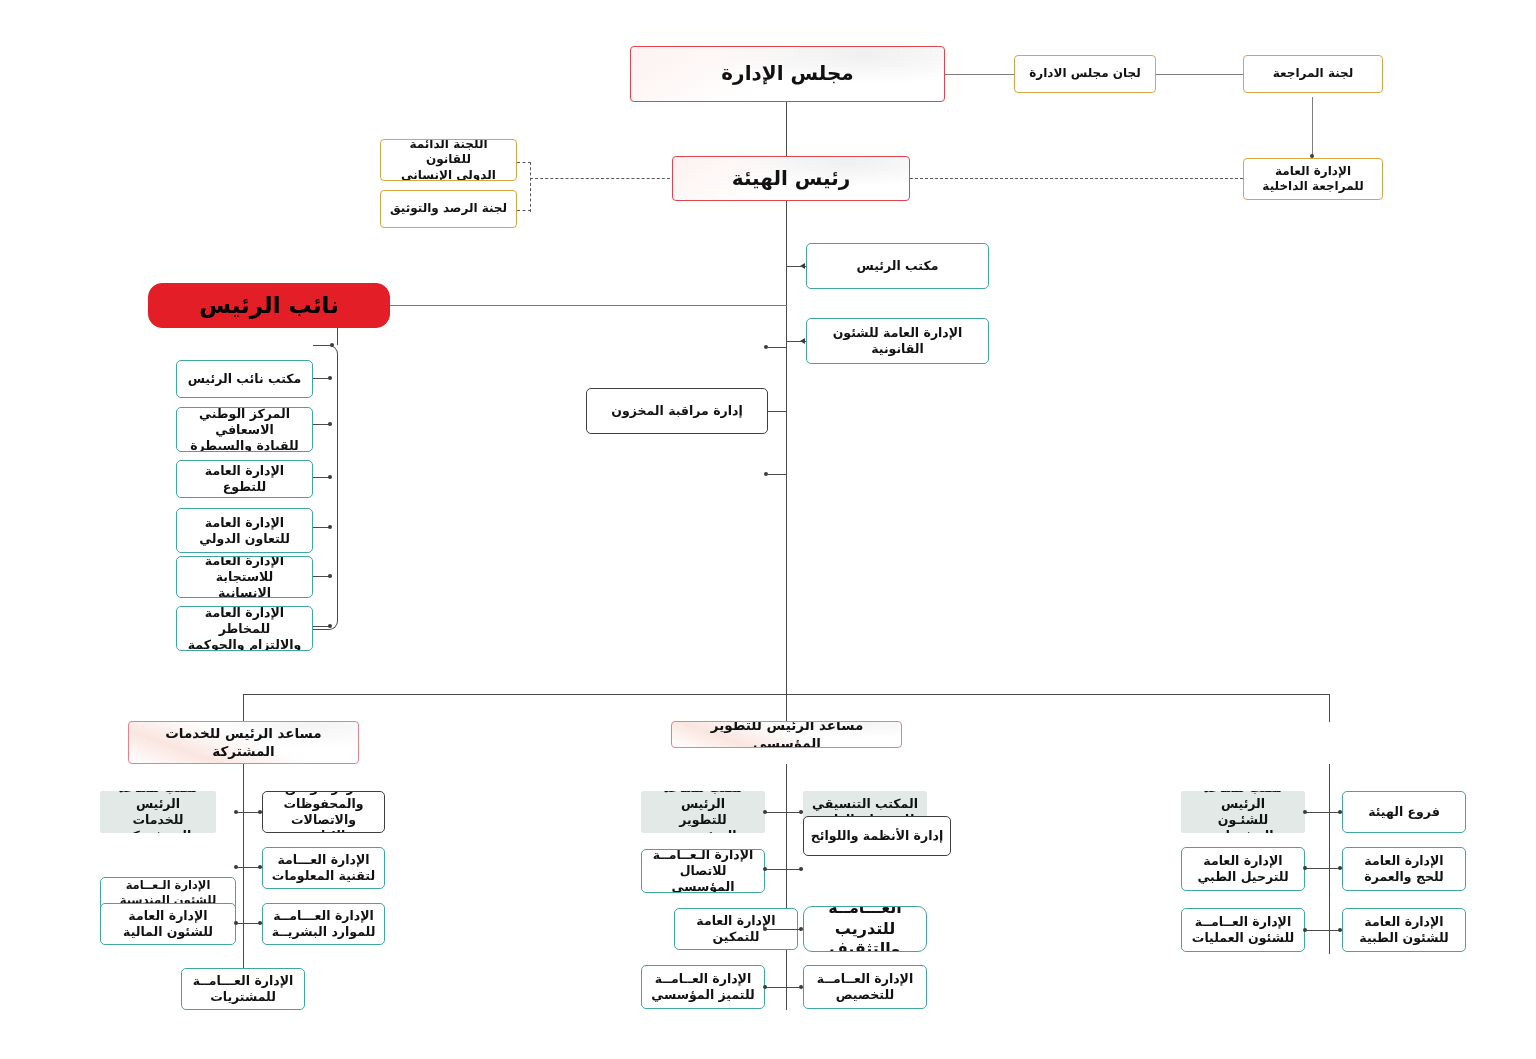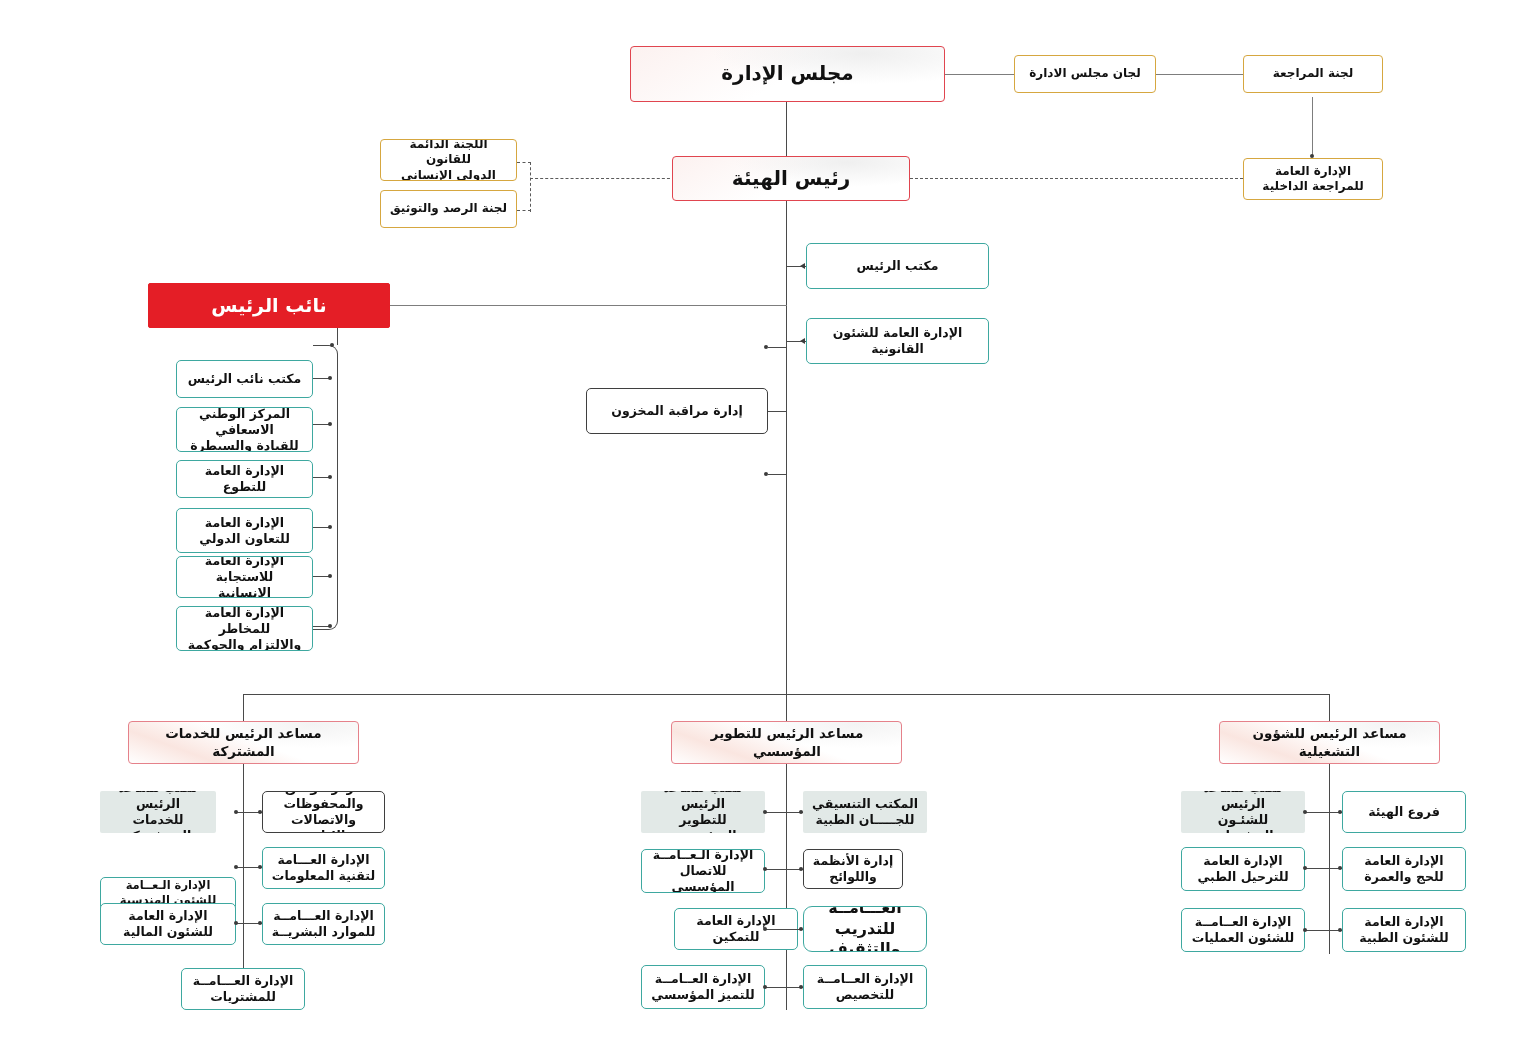--- a/index.html
+++ b/index.html
@@ -35,22 +35,22 @@
   }
 
   
   .n-red{border:1.6px solid #e0454f;font-size:20px;border-radius:4px;
     background:
       radial-gradient(ellipse at 74% 12%, rgba(226,226,226,.55) 0%, rgba(226,226,226,0) 46%),
       linear-gradient(150deg, rgba(245,210,205,.30) 0%, rgba(255,255,255,0) 52%),
       #fff;}
 
   
-  .n-solidred{background:#e41e26;border:1px solid #e41e26;color:#ffffff;
-              font-size:19px;border-radius:2px;}
+  .n-solidred{background:#e41e26;border:1px solid #e41e26;color:#000000;
+              font-size:23px;border-radius:14px;}
 
   
   .n-asst{border:1.6px solid #e5818a;font-size:13.5px;border-radius:4px;
     background:
       linear-gradient(200deg, rgba(255,255,255,0) 46%, rgba(247,214,205,.62) 74%, rgba(255,255,255,0) 100%),
       radial-gradient(ellipse at 80% 6%, rgba(236,236,236,.6) 0%, rgba(236,236,236,0) 44%),
       #fff;}
 
   
   .n-teal{border:1.6px solid #3ea8a0;font-size:12.5px;border-radius:5px;}
@@ -178,26 +178,26 @@
   <div class="ln h" style="left:236px;top:812px;width:26px;"></div>
   <div class="dot" style="left:234px;top:810px;"></div>
   <div class="dot" style="left:258px;top:810px;"></div>
   <div class="ln h" style="left:236px;top:867px;width:26px;"></div>
   <div class="dot" style="left:234px;top:865px;"></div>
   <div class="dot" style="left:258px;top:865px;"></div>
   <div class="ln h" style="left:236px;top:923px;width:26px;"></div>
   <div class="dot" style="left:234px;top:921px;"></div>
   <div class="dot" style="left:258px;top:921px;"></div>
 
-  <div class="node n-asst" style="left:671px;top:721px;width:231px;height:43px;padding-left:6px;">مساعد الرئيس للتطوير المؤسسي</div>
+  <div class="node n-asst" style="left:671px;top:721px;width:231px;height:27px;padding-left:6px;">مساعد الرئيس للتطوير المؤسسي</div>
   <div class="ln v" style="left:786px;top:764px;height:246px;"></div>
 
   <div class="node n-gray" style="left:803px;top:791px;width:124px;height:42px;white-space:pre-line;">المكتب التنسيقي
 للجـــــان الطبية</div>
-  <div class="node n-dark" style="left:803px;top:849px;width:100px;height:40px;">إدارة الأنظمة واللوائح</div>
+  <div class="node n-dark" style="left:803px;top:816px;width:148px;height:40px;">إدارة الأنظمة واللوائح</div>
   <div class="node n-teal" style="left:803px;top:906px;width:124px;height:46px;white-space:pre-line;font-size:16px;border-radius:9px;">الإدارة العـــامــة للتدريب
 والتثقيف المجتمعي</div>
   <div class="node n-teal" style="left:803px;top:965px;width:124px;height:44px;white-space:pre-line;">الإدارة العــامــة
 للتخصيص</div>
 
   <div class="node n-gray" style="left:641px;top:791px;width:124px;height:42px;white-space:pre-line;">مكتب مساعد الرئيس
 للتطوير المـؤسسي</div>
   <div class="node n-teal" style="left:641px;top:849px;width:124px;height:44px;white-space:pre-line;">الإدارة الـعــامــة
 للاتصال المؤسسي</div>
   <div class="node n-teal" style="left:674px;top:908px;width:124px;height:42px;">الإدارة العامة للتمكين</div>
@@ -210,21 +210,20 @@
   <div class="ln h" style="left:765px;top:869px;width:38px;"></div>
   <div class="dot" style="left:763px;top:867px;"></div>
   <div class="dot" style="left:799px;top:867px;"></div>
   <div class="ln h" style="left:765px;top:929px;width:38px;"></div>
   <div class="dot" style="left:763px;top:927px;"></div>
   <div class="dot" style="left:799px;top:927px;"></div>
   <div class="ln h" style="left:765px;top:987px;width:38px;"></div>
   <div class="dot" style="left:763px;top:985px;"></div>
   <div class="dot" style="left:799px;top:985px;"></div>
 
-  <div class="node n-asst" style="left:1219px;top:721px;width:221px;height:43px;">مساعد الرئيس للشؤون التشغيلية</div>
   <div class="ln v" style="left:1329px;top:764px;height:190px;"></div>
 
   <div class="node n-teal" style="left:1342px;top:791px;width:124px;height:42px;">فروع الهيئة</div>
   <div class="node n-teal" style="left:1342px;top:847px;width:124px;height:44px;white-space:pre-line;">الإدارة العامة
 للحج والعمرة</div>
   <div class="node n-teal" style="left:1342px;top:908px;width:124px;height:44px;white-space:pre-line;">الإدارة العامة
 للشئون الطبية</div>
 
   <div class="node n-gray" style="left:1181px;top:791px;width:124px;height:42px;white-space:pre-line;">مكتب مساعد الرئيس
 للشئـون الـتشغيلية</div>

